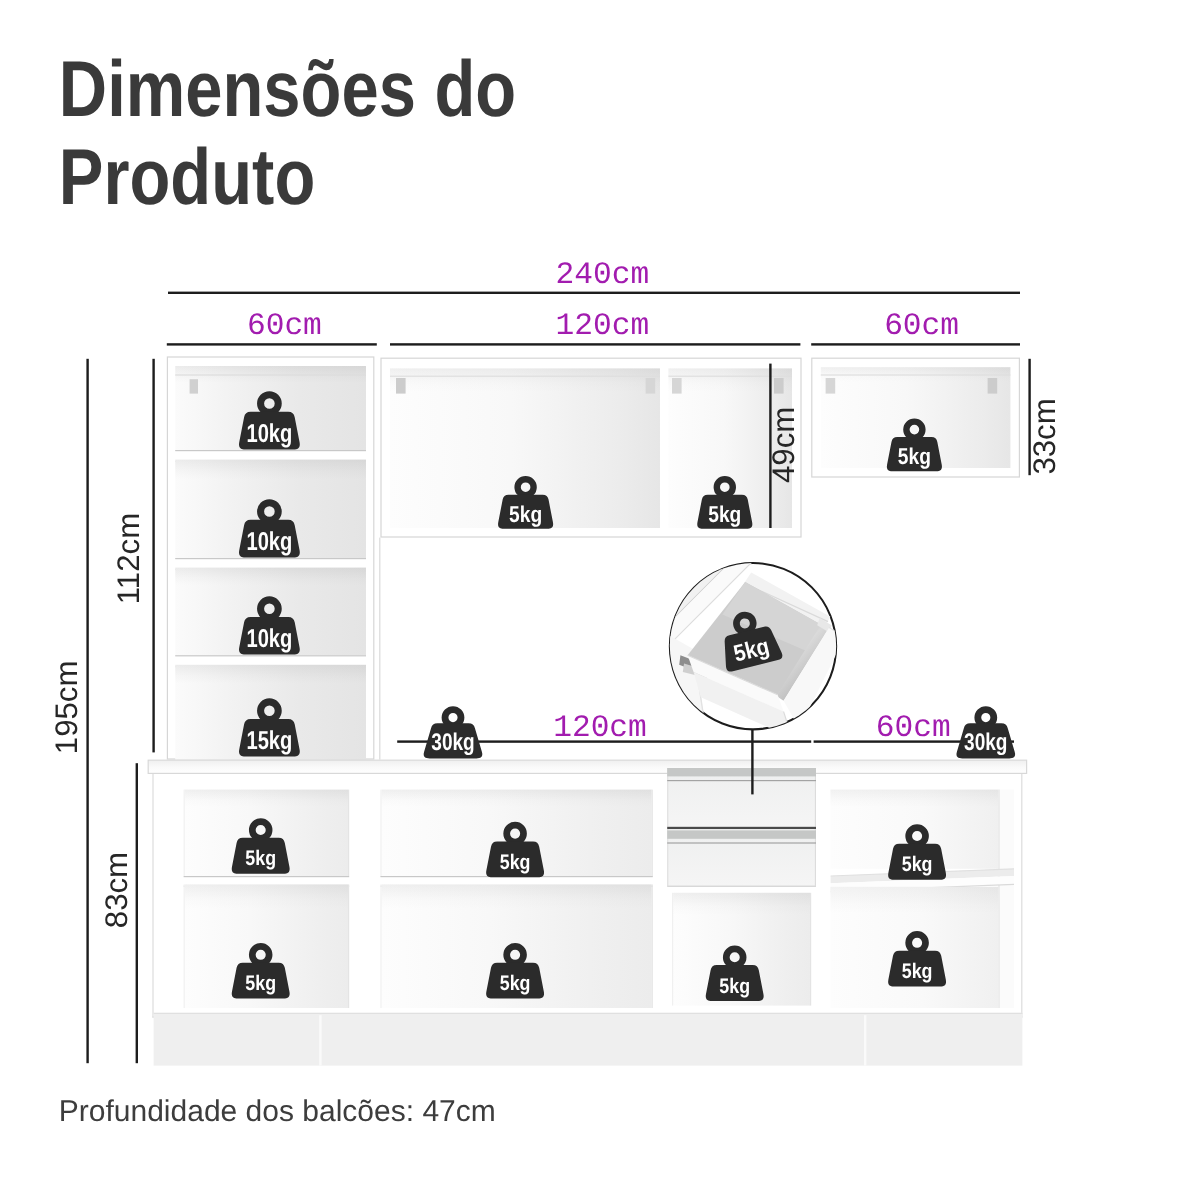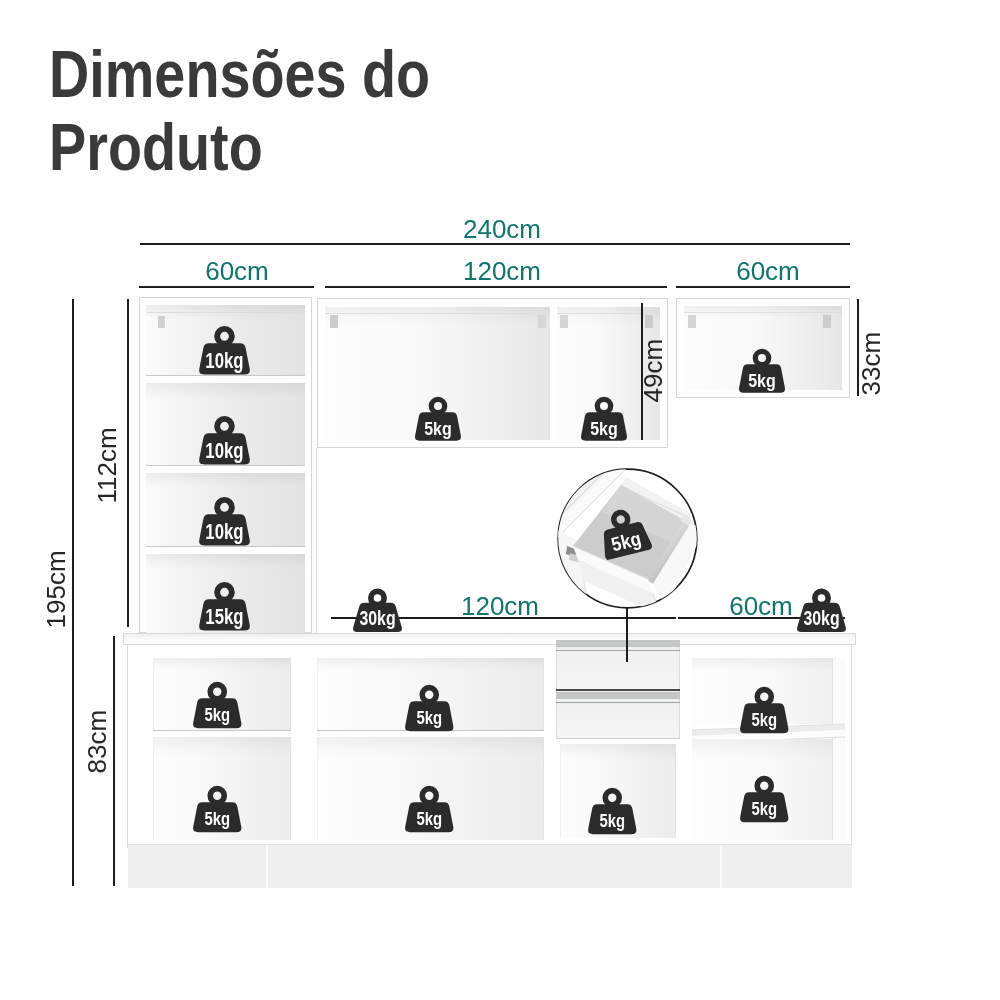--- a/index.html
+++ b/index.html
@@ -1,21 +1,21 @@
 <!DOCTYPE html>
 <html><head>
 <meta charset="utf-8">
 <style>
   html,body{margin:0;padding:0;background:#fff;}
   #page{position:relative;width:1000px;height:1000px;background:#fff;overflow:hidden;
         font-family:"Liberation Sans",sans-serif;will-change:transform;}
   .abs{position:absolute;}
   .hline{position:absolute;height:2px;background:#1d1d1d;}
   .vline{position:absolute;width:2px;background:#1d1d1d;}
-  .dim{position:absolute;font-size:26px;color:#0f766e;white-space:nowrap;text-align:center;}
+  .dim{position:absolute;font-size:26px;color:#a21caf;white-space:nowrap;text-align:center;font-family:Liberation Mono, monospace;}
   .dimv{position:absolute;font-size:26px;color:#262626;white-space:nowrap;
         transform:rotate(-90deg);transform-origin:center;}
   .grad{background:linear-gradient(180deg,rgba(100,100,100,0.10) 0%,rgba(100,100,100,0.03) 12%,rgba(100,100,100,0) 20%),linear-gradient(90deg,#fbfbfb 0%,#f2f2f2 30%,#e9e9e9 65%,#e4e4e4 100%);}
   .gradw{background:linear-gradient(180deg,rgba(100,100,100,0.09) 0%,rgba(100,100,100,0.02) 9%,rgba(100,100,100,0) 15%),linear-gradient(90deg,#fdfdfd 0%,#f8f8f8 45%,#ececec 85%,#e6e6e6 100%);}
   .gradb{background:linear-gradient(180deg,rgba(100,100,100,0.09) 0%,rgba(100,100,100,0.02) 12%,rgba(100,100,100,0) 20%),linear-gradient(90deg,#fdfdfd 0%,#f8f8f8 40%,#efefef 82%,#ececec 100%);border-left:1px solid #f0f0f0;border-right:1px solid #e4e4e4;box-sizing:border-box;}
   .shelf{position:absolute;background:#fff;border-top:1px solid #c8c8c8;border-bottom:1px solid #d9d9d9;}
   .wt{position:absolute;}
 </style>
 </head>
 <body>
@@ -294,13 +294,14 @@
   <svg class="wt" style="left:739px;top:685px;" width="50.5" height="48.6" viewBox="0 0 54 52">
       <use href="#kA"></use>
       <text x="27" y="44" text-anchor="middle" font-weight="bold" font-size="18.8" fill="#fff" textLength="27.4" lengthAdjust="spacingAndGlyphs">5kg</text>
     </svg>
 
   <svg class="wt" style="left:739px;top:774px;" width="50.5" height="48.6" viewBox="0 0 54 52">
       <use href="#kA"></use>
       <text x="27" y="44" text-anchor="middle" font-weight="bold" font-size="18.8" fill="#fff" textLength="27.4" lengthAdjust="spacingAndGlyphs">5kg</text>
     </svg>
 
+  <div class="abs" style="left:49px;top:912px;font-size:25px;color:#3d3d3d;">Profundidade dos balcões: 47cm</div>
 </div>
 
 </body></html>

